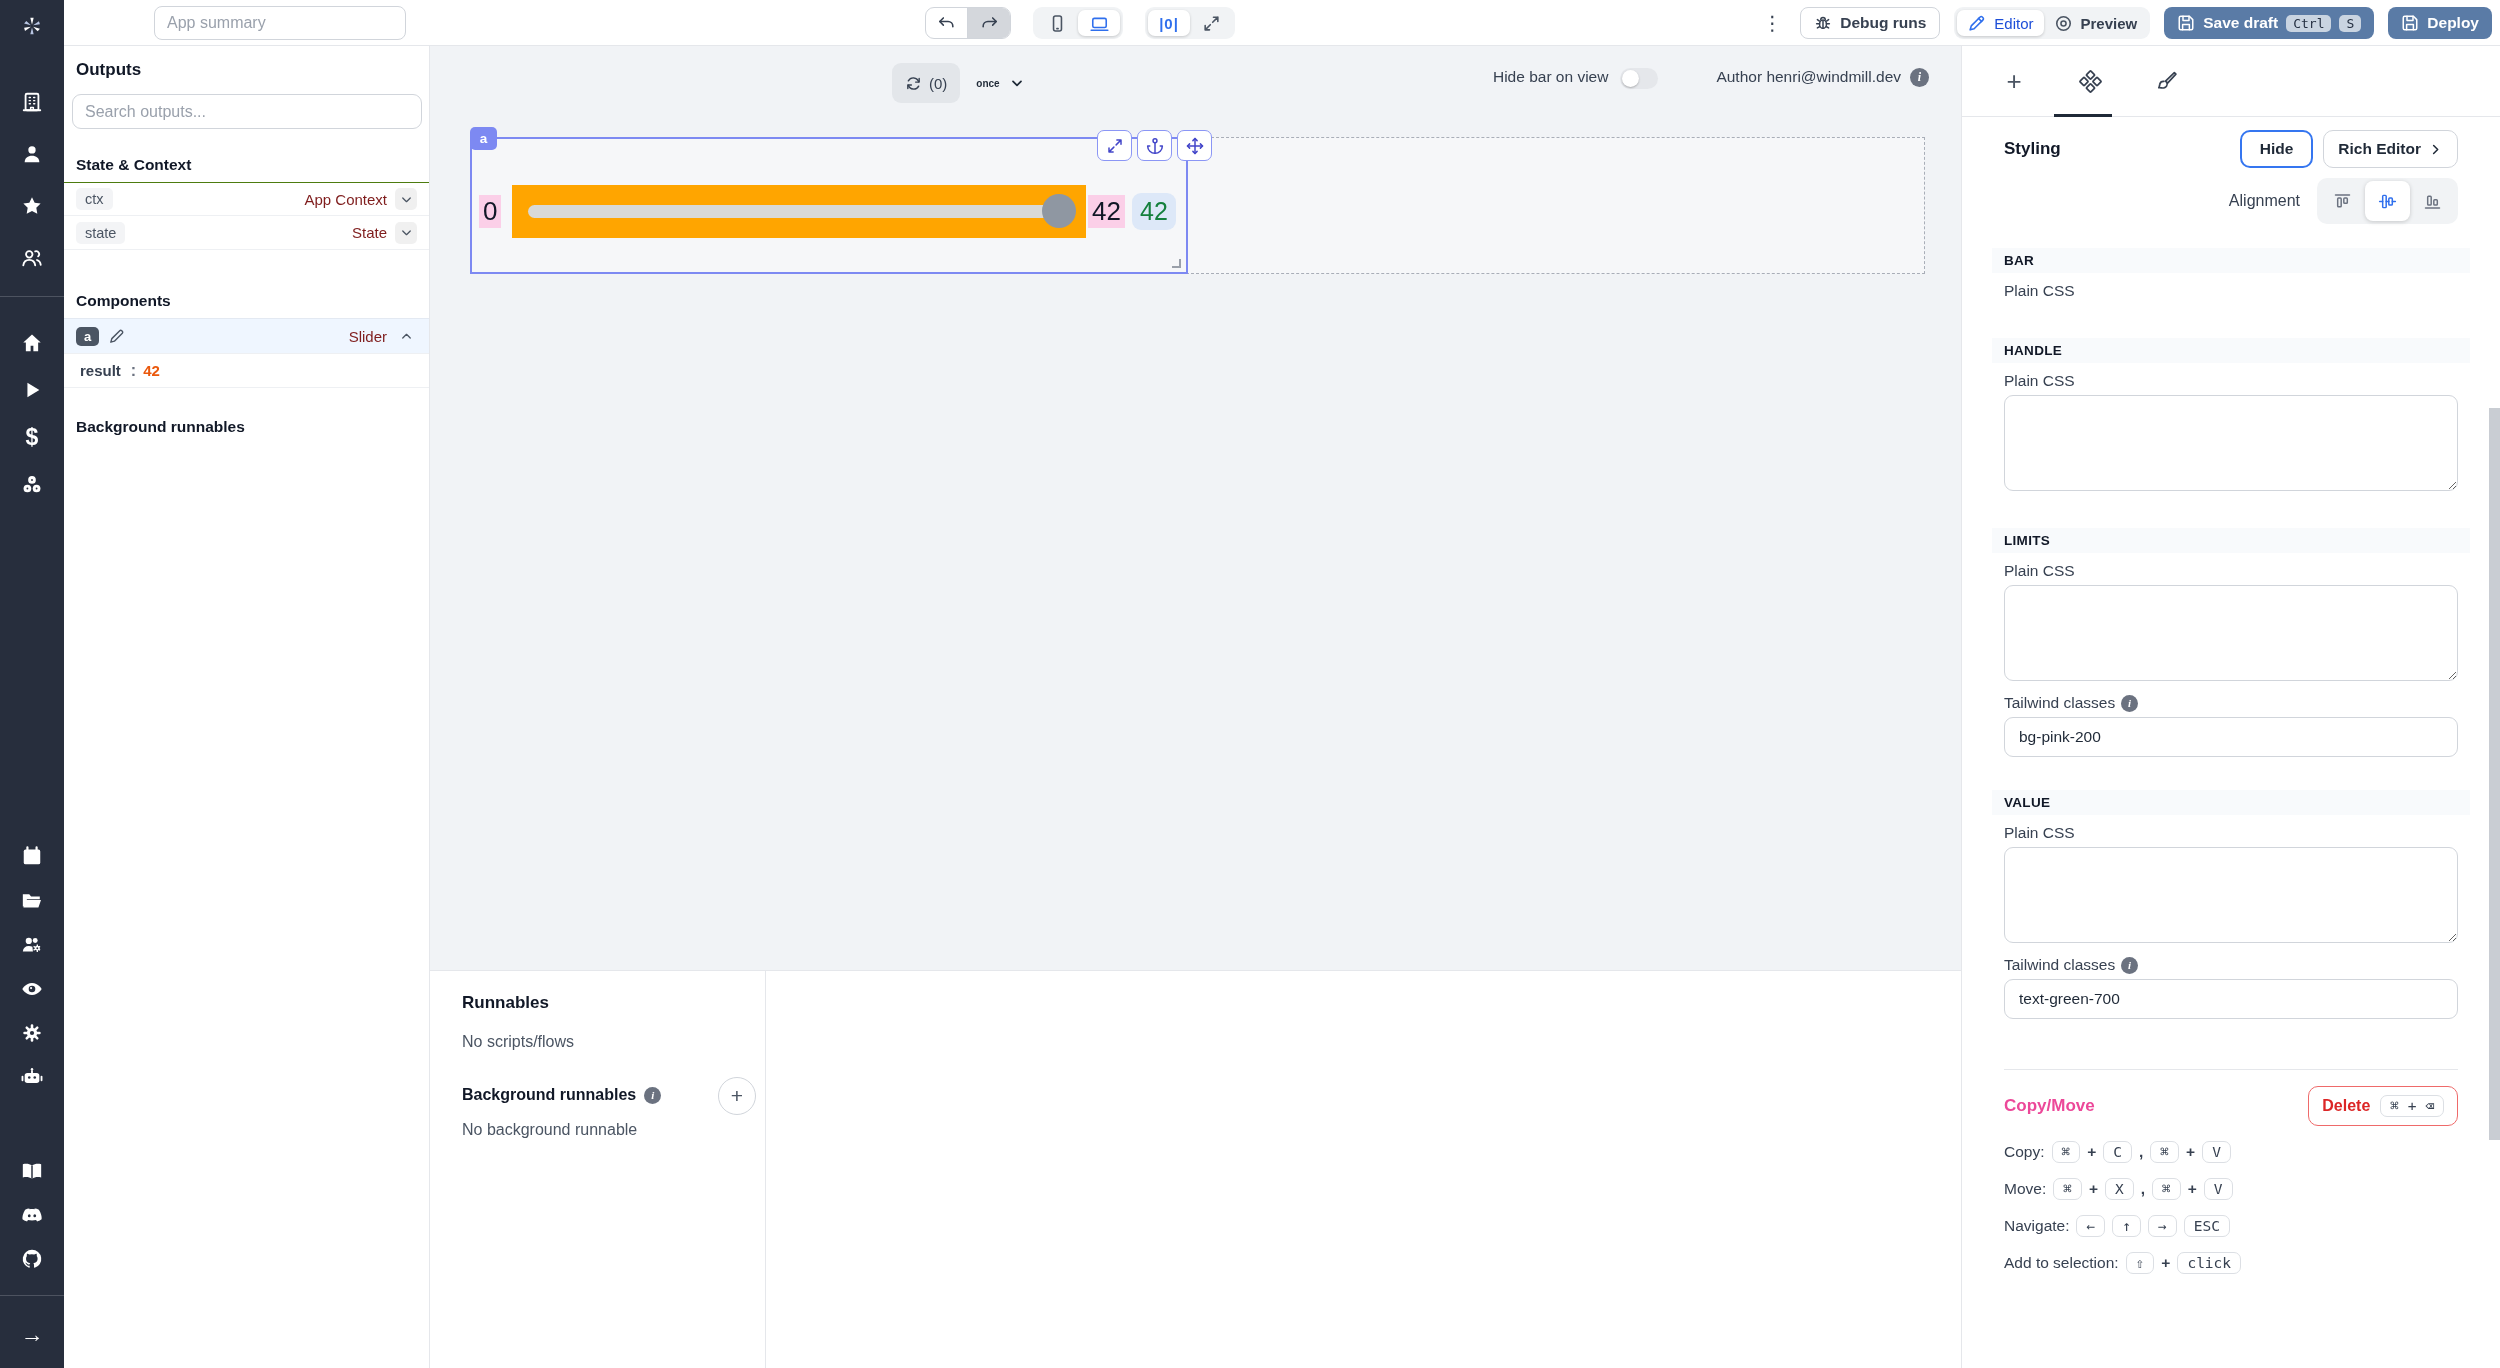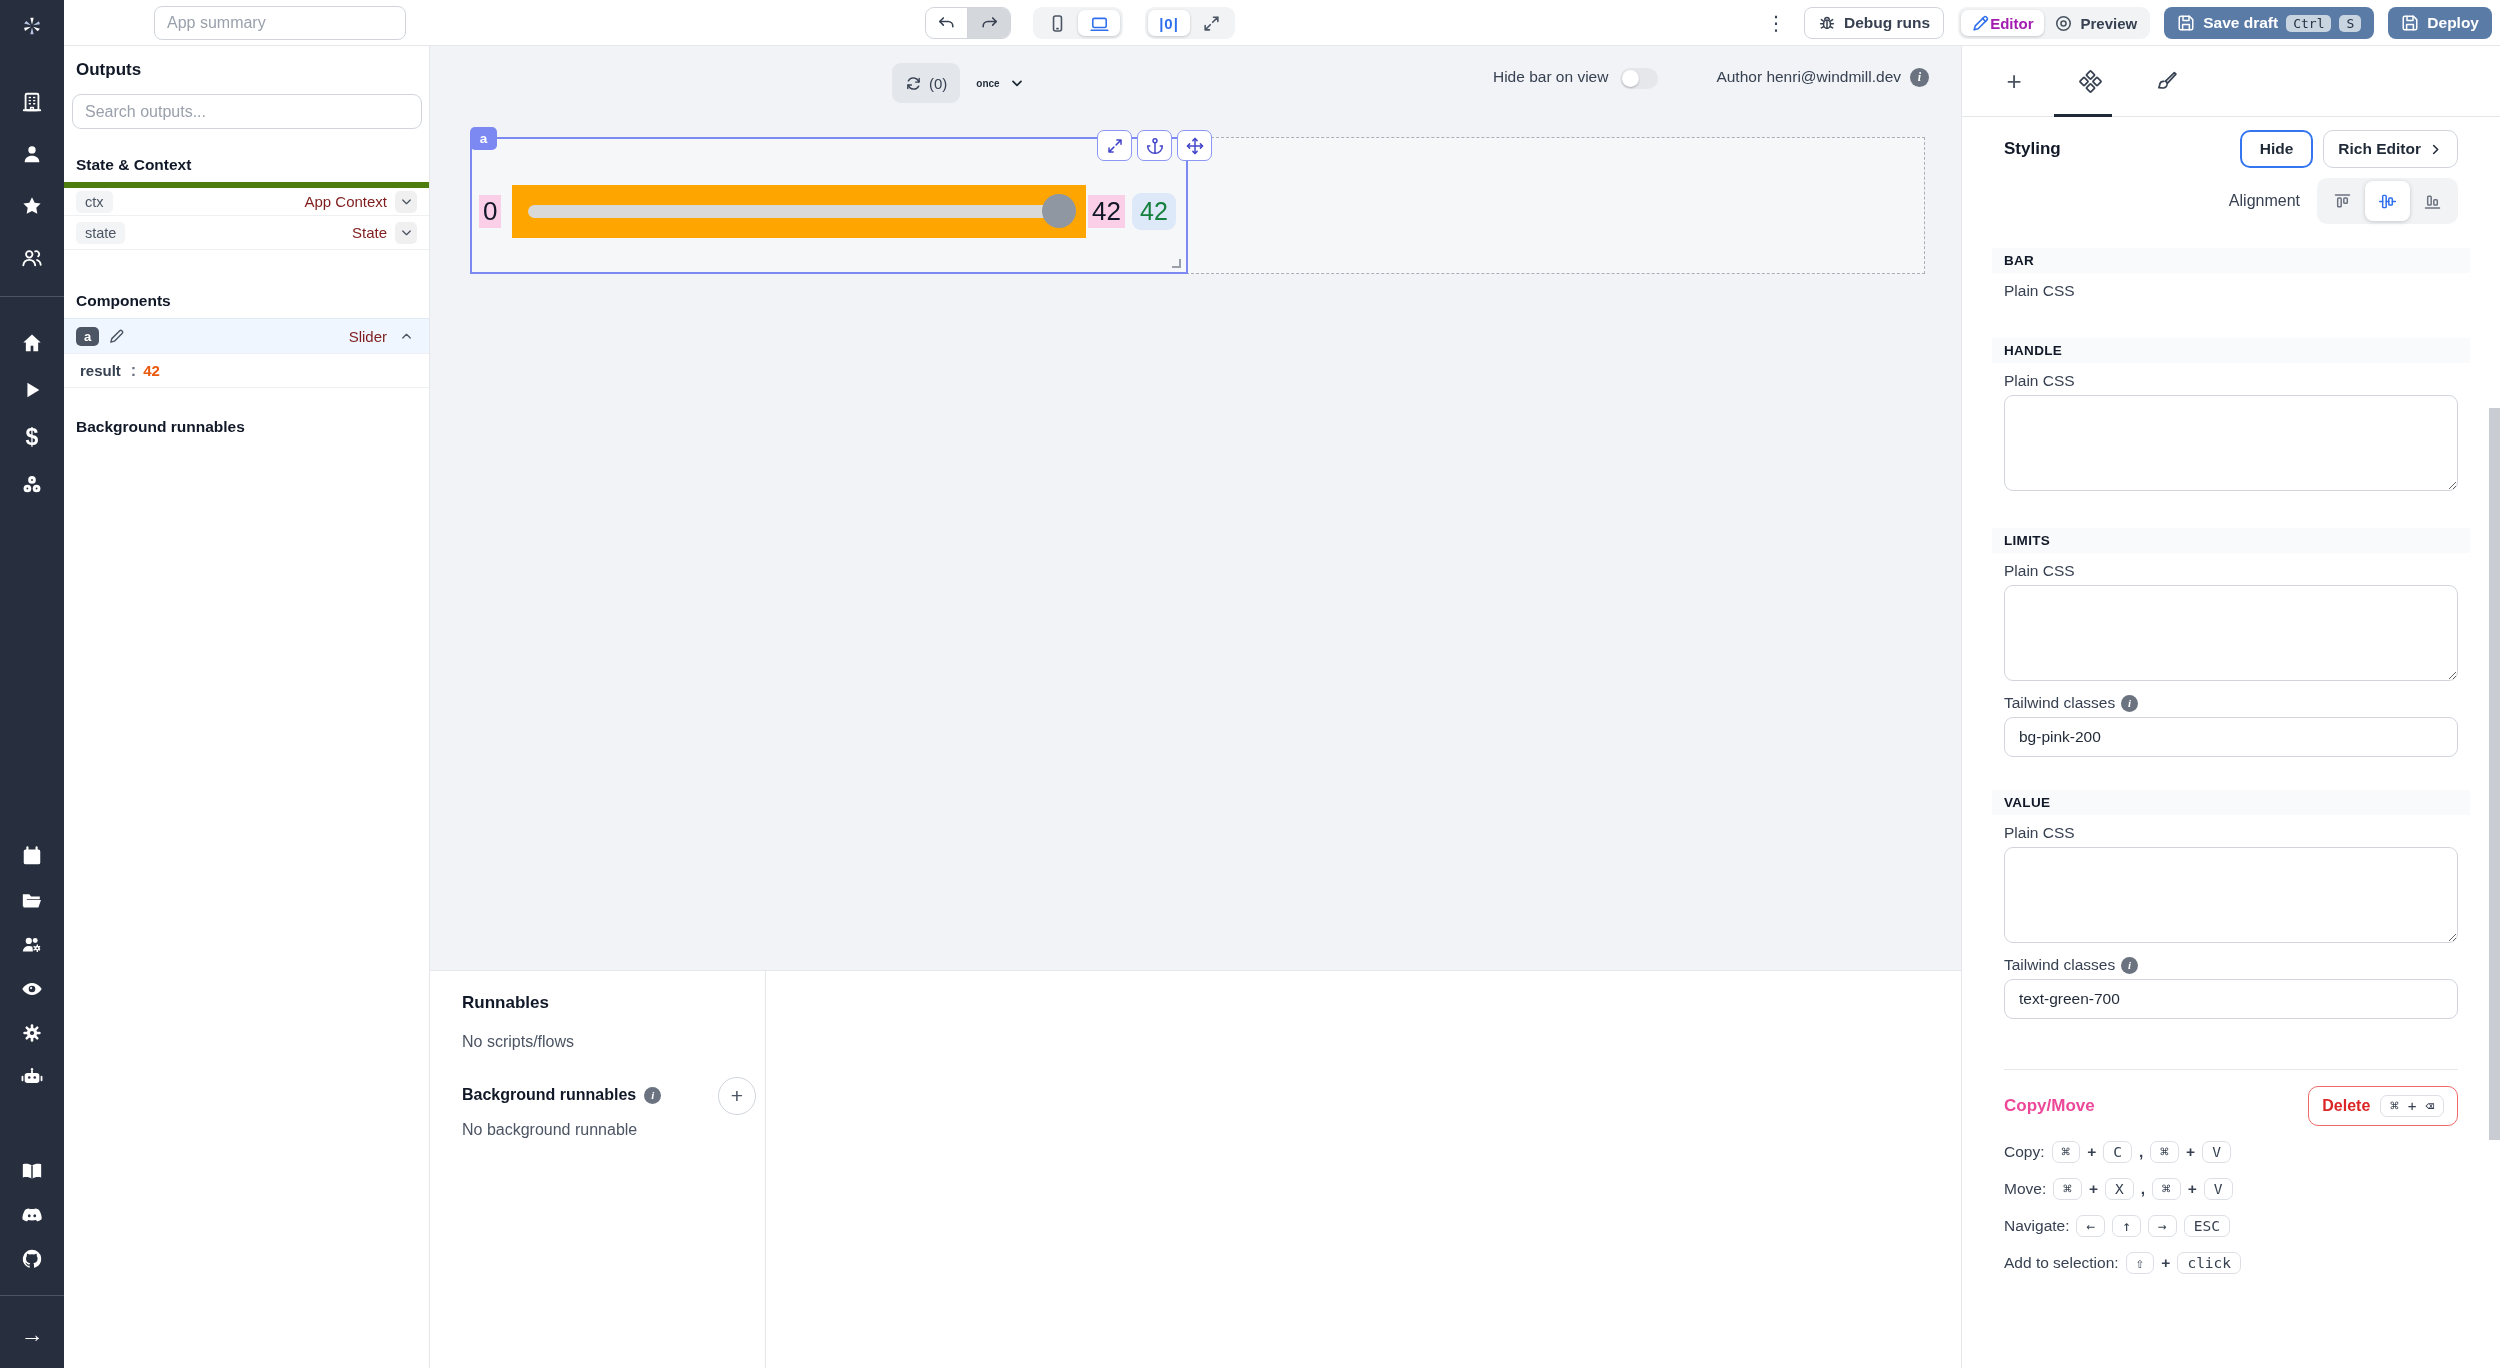--- a/index.html
+++ b/index.html
@@ -312,21 +312,21 @@
       <span class="kebab">⋮</span>
       <button class="btn ghost">
         <svg class="st" viewBox="0 0 24 24">
             <path d="M9 7.5a3 3 0 016 0"></path>
             <ellipse cx="12" cy="13.5" rx="4.6" ry="5.6"></ellipse>
             <path d="M12 9v10M3.5 13h3.9M16.6 13h3.9M4.5 18.5L7.3 17M19.5 18.5L16.7 17M4.5 7.5L7.3 9.4M19.5 7.5L16.7 9.4"></path>
           </svg>
         <span>Debug runs</span>
       </button>
       <div class="seg">
-        <div class="seg-btn on" style="gap:0;font-weight:700;color:#a21caf">
+        <div class="seg-btn on" style="gap:8px;font-weight:400;color:#1d4ed8">
           <svg class="st" viewBox="0 0 24 24" style="color:#2f6fed">
               <path d="M4 20l1.4-5L16.6 3.8a1.9 1.9 0 012.7 0l.9.9a1.9 1.9 0 010 2.7L9 18.6 4 20z"></path>
               <path d="M14.5 5.5l4 4"></path>
             </svg>
           <span>Editor</span>
         </div>
         <div class="seg-btn" style="gap:8px;font-weight:700;color:#374151">
           <svg class="st" viewBox="0 0 24 24" style="color:#4b5563">
               <circle cx="12" cy="12" r="8.5"></circle>
               <circle cx="12" cy="12" r="3.2"></circle>
@@ -352,21 +352,21 @@
           </svg>
         <span>Deploy</span>
       </button>
     </div>
   </header>
 
   <section class="left-panel">
     <div class="lp-title">Outputs</div>
     <input class="lp-search" placeholder="Search outputs..." style="">
     <div class="lp-sec" style="top:110px">State &amp; Context</div>
-    <div class="lp-row" style="top:136px;height:34px;border-top:6px solid #4d7c0f">
+    <div class="lp-row" style="top:136px;height:34px;border-top:1px solid #4d7c0f">
       <span class="chip">ctx</span>
       <span class="grow"></span>
       <span class="lp-type">App Context</span>
       <span class="chev-chip">
           <svg class="st" viewBox="0 0 24 24">
             <path d="M6 9.5l6 6 6-6"></path>
           </svg>
         </span>
     </div>
     <div class="lp-row" style="top:170px;height:34px">

